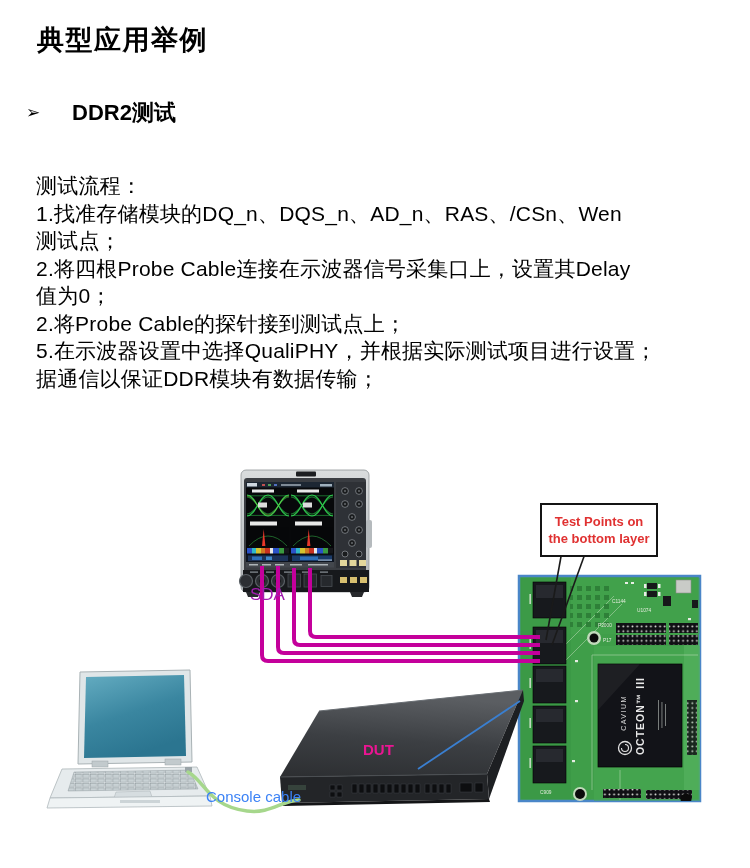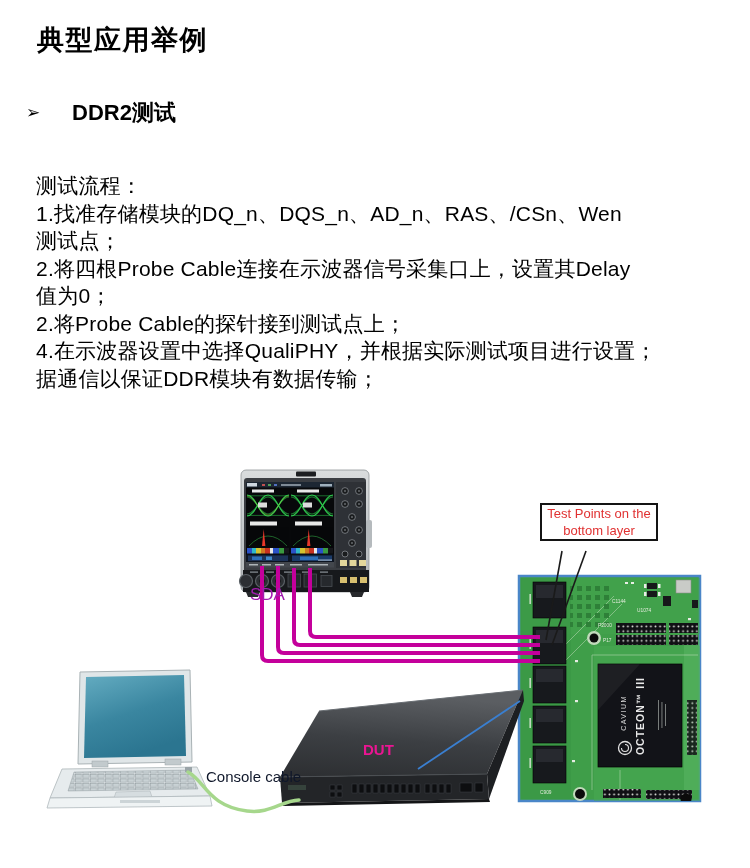--- a/index.html
+++ b/index.html
@@ -10,45 +10,45 @@
          font-size:27px;font-weight:700;letter-spacing:1.5px;}
   .heading{position:absolute;left:26px;top:98px;font-size:22px;font-weight:700;white-space:nowrap;}
   .heading .bullet{font-size:17px;font-weight:400;display:inline-block;width:46px;position:relative;top:-2px;}
   .procedure{position:absolute;left:36px;top:156px;width:706px;
              font-size:21px;line-height:27.5px;letter-spacing:.2px;margin-top:16px;}
   .pline{white-space:nowrap;}
   .diagram{position:absolute;left:0;top:430px;width:750px;height:438px;}
   .diagram svg{position:absolute;left:0;top:0;}
   .callout{position:absolute;left:540px;top:73px;width:110px;
            border:2px solid #141414;background:#fff;color:#e03131;
-           font-size:13px;line-height:17px;text-align:center;padding:0 2px;}
+           font-size:13px;line-height:17px;text-align:center;padding:8px 2px;font-weight:bold;}
   .lbl{position:absolute;white-space:nowrap;}
   .lbl-sda{left:250px;top:155px;font-size:17px;color:#a21caf;}
   .lbl-dut{left:363px;top:311px;font-size:15px;font-weight:700;color:#ea1592;}
-  .lbl-console{left:206px;top:338px;font-size:15px;color:#0f172a;}
+  .lbl-console{left:206px;top:358px;font-size:15px;color:#3b82f6;}
 </style>
 </head>
 <body>
 
 <div class="page">
 
   <h1 class="title">典型应用举例</h1>
 
   <div class="heading">
     <span class="bullet">➢</span><span>DDR2测试</span>
   </div>
 
   <div class="procedure">
     <div class="pline">测试流程：</div>
     <div class="pline">1.找准存储模块的DQ_n、DQS_n、AD_n、RAS、/CSn、Wen</div>
     <div class="pline">测试点；</div>
     <div class="pline">2.将四根Probe Cable连接在示波器信号采集口上，设置其Delay</div>
     <div class="pline">值为0；</div>
     <div class="pline">2.将Probe Cable的探针接到测试点上；</div>
-    <div class="pline">4.在示波器设置中选择QualiPHY，并根据实际测试项目进行设置；</div>
+    <div class="pline">5.在示波器设置中选择QualiPHY，并根据实际测试项目进行设置；</div>
     <div class="pline">据通信以保证DDR模块有数据传输；</div>
   </div>
 
   <div class="diagram">
     <svg width="750" height="438" viewBox="0 430 750 438">
       <defs>
         <linearGradient id="g-lcd" x1="0" y1="0" x2="0.4" y2="1">
           <stop offset="0" stop-color="#64acc1"></stop>
             <stop offset=".55" stop-color="#3a86a0"></stop>
             <stop offset="1" stop-color="#2b7590"></stop>

